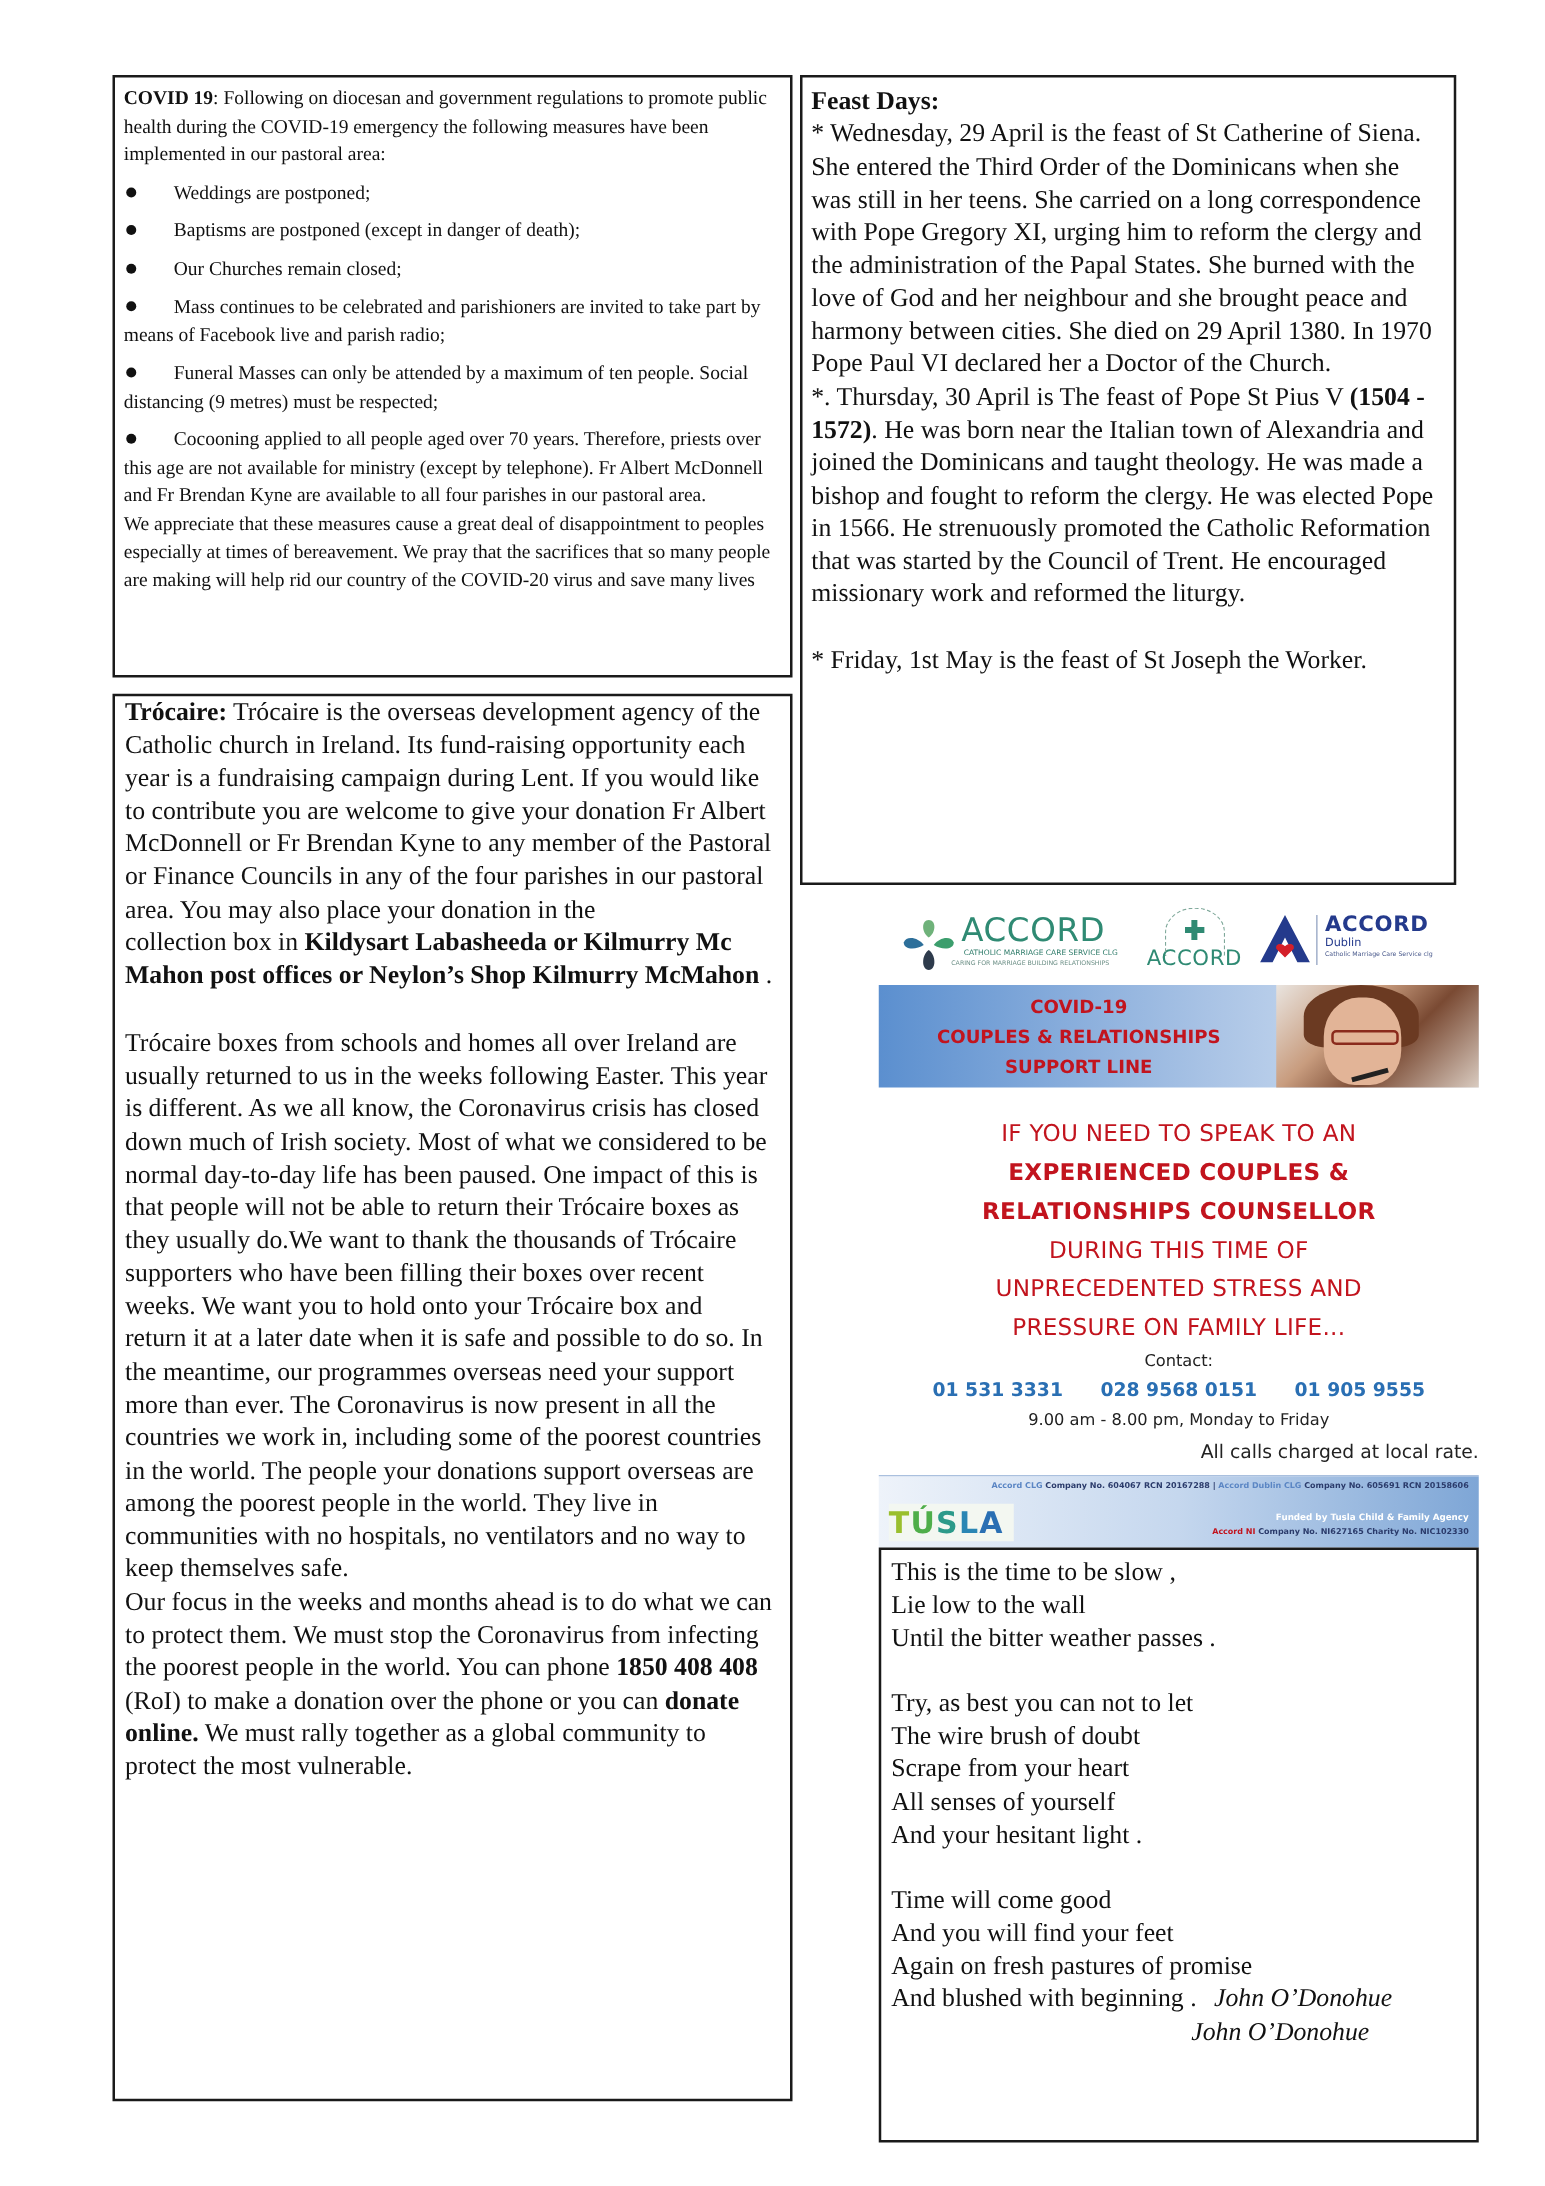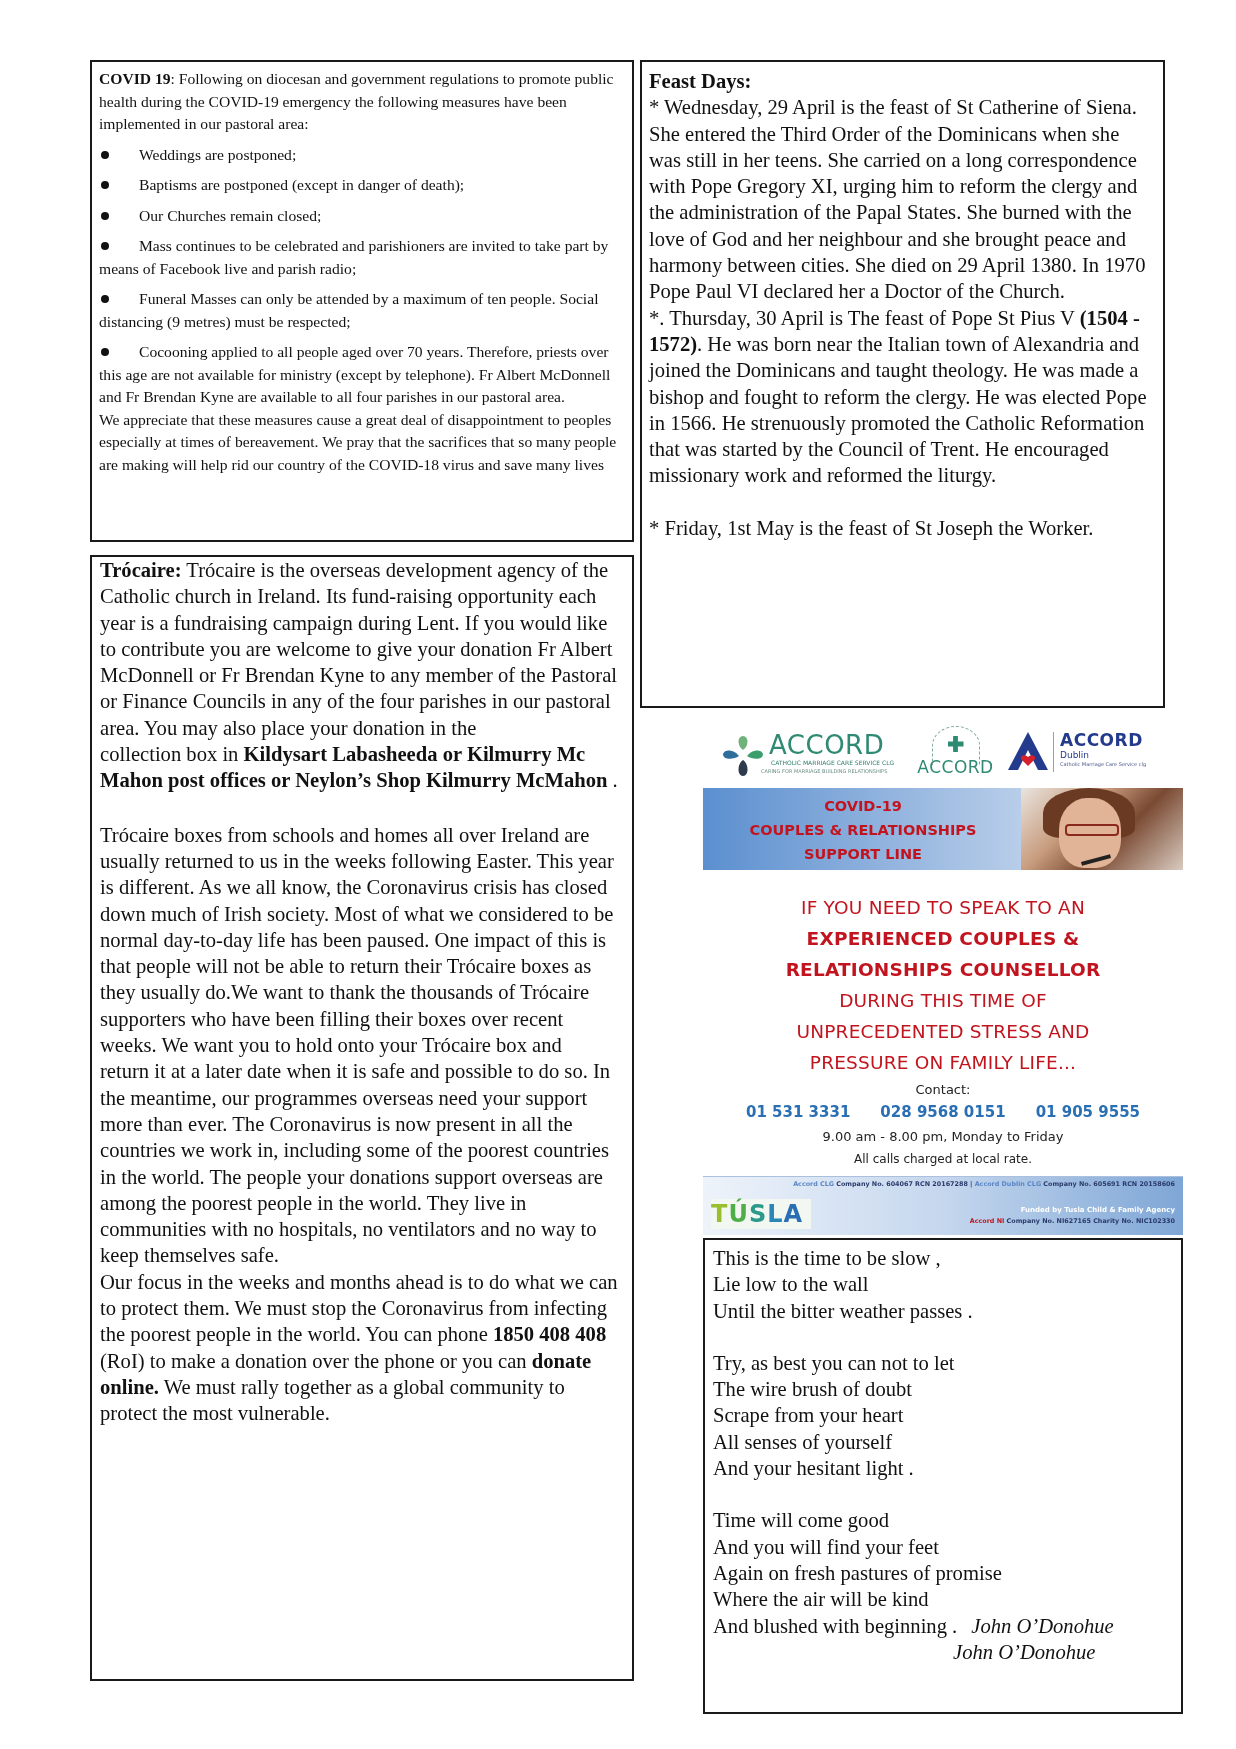--- a/index.html
+++ b/index.html
@@ -46,21 +46,21 @@
     .photo .face { position: absolute; left: 38px; top: 10px; width: 62px; height: 70px; border-radius: 45% 45% 40% 40%; background: #e2b497; }
     .photo .hair { position: absolute; left: 22px; top: 0; width: 92px; height: 50px; border-radius: 50% 50% 20% 20%; background: #6b3a22; }
     .photo .glasses { position: absolute; left: 44px; top: 36px; width: 50px; height: 8px; border: 2px solid #8a2a1c; border-radius: 4px; }
     .photo .mic { position: absolute; left: 60px; top: 70px; width: 30px; height: 4px; background: #222; transform: rotate(-15deg); }
 
     .msg { text-align: center; color: #c2141e; font-size: 18.5px; line-height: 31px; margin-top: 22px; letter-spacing: 0.2px; }
     .msg .bold { font-weight: bold; }
     .contact-label { text-align: center; color: #222; font-size: 13px; margin-top: 4px; }
     .phones { display: flex; justify-content: center; gap: 30px; color: #2a6fb3; font-weight: bold; font-size: 15px; margin-top: 6px; }
     .hours { text-align: center; color: #222; font-size: 13px; margin-top: 8px; }
-    .rate { text-align: center; color: #222; font-size: 12px; margin-top: 8px; }
+    .rate { text-align: right; color: #222; font-size: 15px; margin-top: 8px; }
     .footer { position: relative; height: 58px; margin-top: 10px; background: linear-gradient(to right, #eef3fa 0%, #c5d7ee 50%, #7ea6d6 100%); border-top: 1px solid #aac0de; }
     .footer .l1 { position: absolute; right: 8px; top: 3px; font-size: 6.4px; color: #2b3b6b; font-weight: bold; white-space: nowrap; }
     .footer .l1 .acc { color: #5b86c4; }
     .footer .l2 { position: absolute; right: 8px; top: 13px; font-size: 7px; color: #ffffff; font-weight: bold; white-space: nowrap; margin-top: 16px; }
     .footer .l3 { position: absolute; right: 8px; top: 40px; font-size: 6.4px; color: #2b3b6b; font-weight: bold; white-space: nowrap; }
     .footer .l3 .ni { color: #c2141e; }
     .footer .tusla { position: absolute; left: 8px; top: 22px; width: 100px; height: 30px; background: #f3f7f1; font-size: 24px; font-weight: bold; line-height: 30px; letter-spacing: 1px; }
     .tusla span:nth-child(1) { color: #9abf2e; }
     .tusla span:nth-child(2) { color: #4fae4a; }
     .tusla span:nth-child(3) { color: #2c9a8a; }
@@ -78,21 +78,21 @@
 <body>
 
 <div class="box" id="covid">
   <p><b>COVID 19</b><span>: Following on diocesan and government regulations to promote public health during the COVID-19 emergency the following measures have been implemented in our pastoral area:</span></p>
   <span class="bullet"><span class="dot"></span><span>Weddings are postponed;</span></span>
   <span class="bullet"><span class="dot"></span><span>Baptisms are postponed (except in danger of death);</span></span>
   <span class="bullet"><span class="dot"></span><span>Our Churches remain closed;</span></span>
   <span class="bullet"><span class="dot"></span><span>Mass continues to be celebrated and parishioners are invited to take part by means of Facebook live and parish radio;</span></span>
   <span class="bullet"><span class="dot"></span><span>Funeral Masses can only be attended by a maximum of ten people. Social distancing (9 metres) must be respected;</span></span>
   <span class="bullet"><span class="dot"></span><span>Cocooning applied to all people aged over 70 years. Therefore, priests over this age are not available for ministry (except by telephone). Fr Albert McDonnell and Fr Brendan Kyne are available to all four parishes in our pastoral area.</span></span>
-  <p>We appreciate that these measures cause a great deal of disappointment to peoples especially at times of bereavement. We pray that the sacrifices that so many people are making will help rid our country of the COVID-18 virus and save many lives</p>
+  <p>We appreciate that these measures cause a great deal of disappointment to peoples especially at times of bereavement. We pray that the sacrifices that so many people are making will help rid our country of the COVID-20 virus and save many lives</p>
 </div>
 
 <div class="box" id="trocaire">
   <p><b>Trócaire:</b><span> Trócaire is the overseas development agency of the Catholic church in Ireland. Its fund-raising opportunity each year is a fundraising campaign during Lent. If you would like to contribute you are welcome to give your donation Fr Albert McDonnell or Fr Brendan Kyne to any member of the Pastoral or Finance Councils in any of the four parishes in our pastoral area. You may also place your donation in the</span></p>
   <p><span>collection box in </span><b>Kildysart  Labasheeda or Kilmurry Mc Mahon  post offices or Neylon’s Shop Kilmurry McMahon</b><span> .</span></p>
   <p class="para2">Trócaire boxes from schools and homes all over Ireland are usually returned to us in the weeks following Easter. This year is different. As we all know, the Coronavirus crisis has closed down much of Irish society. Most of what we considered to be normal day-to-day life has been paused. One impact of this is that people will not be able to return their Trócaire boxes as they usually do.We want to thank the thousands of Trócaire</p>
   <p>supporters who have been filling their boxes over recent weeks. We want you to hold onto your Trócaire box and</p>
   <p>return it at a later date when it is safe and possible to do so. In the meantime, our programmes overseas need your support more than ever. The Coronavirus is now present in all the countries we work in, including some of the poorest countries in the world. The people your donations support overseas are among the poorest people in the world. They live in communities with no hospitals, no ventilators and no way to keep themselves safe.</p>
   <p><span> Our focus in the weeks and months ahead is to do what we can to protect them. We must stop the Coronavirus from infecting the poorest people in the world. You can phone </span><b>1850 408 408</b><span> (RoI) to make a donation over the phone or you can </span><b>donate online.</b><span>  We must  rally together as a global community to protect the most vulnerable.</span></p>
 </div>
@@ -185,17 +185,16 @@
     <span class="line">Try, as best you can not to let</span>
     <span class="line">The wire brush of doubt</span>
     <span class="line">Scrape from your heart</span>
     <span class="line">All senses of yourself</span>
     <span class="line">And your hesitant light .</span>
   </div>
   <div>
     <span class="line">Time will come good</span>
     <span class="line">And you will find your feet</span>
     <span class="line">Again on fresh pastures of promise</span>
-    <span class="line">Where the air will be kind</span>
     <span class="line"><span>And blushed with beginning .</span><span class="author">John O’Donohue</span></span>
     <span class="author2">John O’Donohue</span>
   </div>
 </div>
 
 </body></html>

